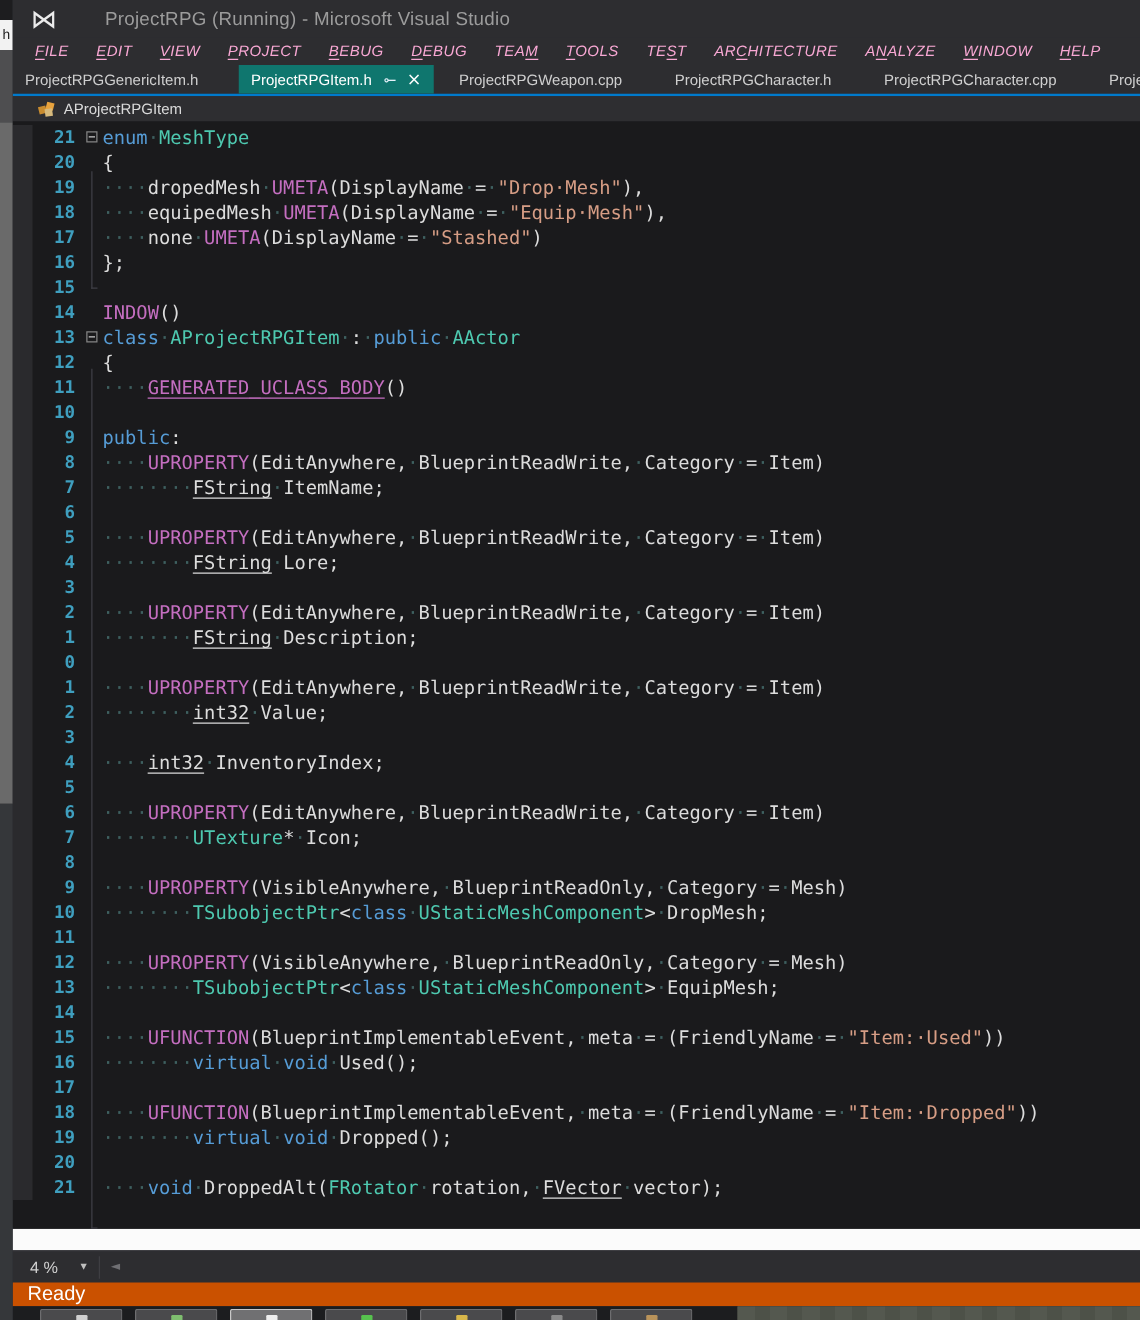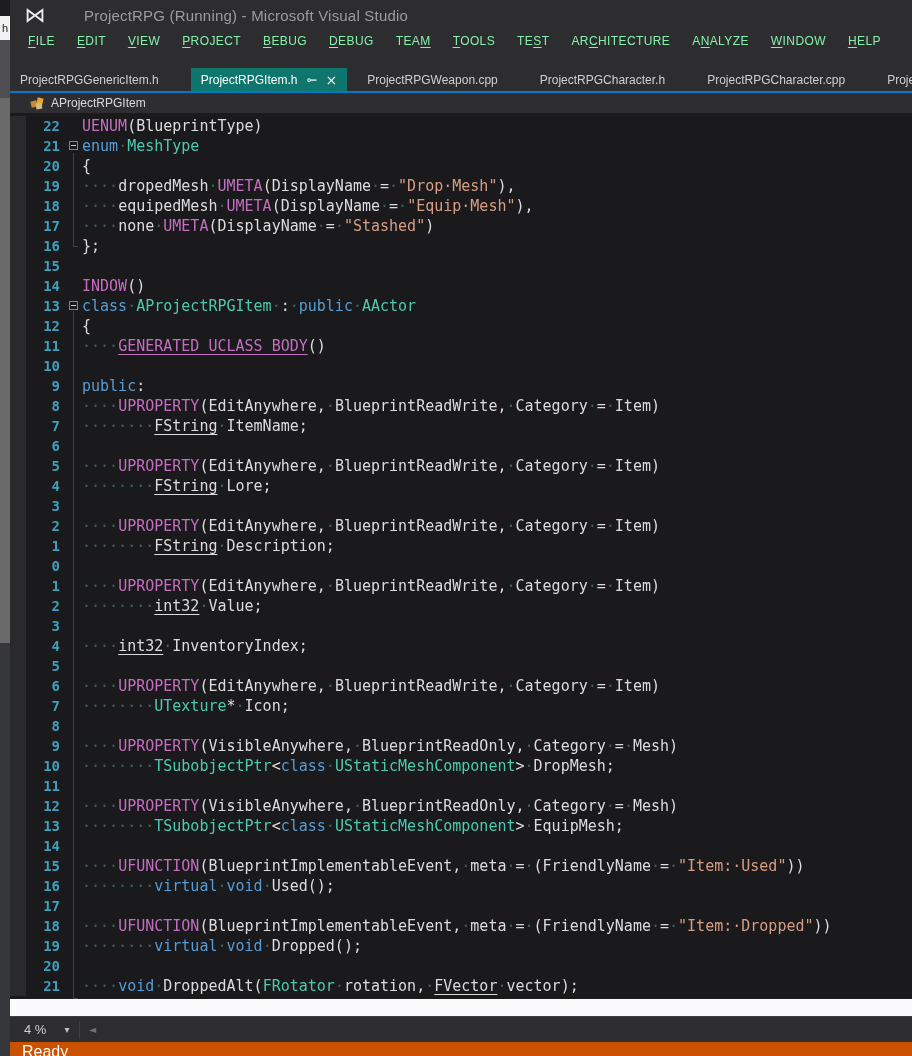--- a/index.html
+++ b/index.html
@@ -18,26 +18,26 @@
   
   .vs-window { position:absolute; left:10px; top:0; width:902px; height:1056px;
                display:flex; flex-direction:column; background:#2D2D30; }
 
   .title-bar { height:30px; flex:none; display:flex; align-items:center; background:#2D2D30; }
   .vs-logo { width:34px; text-align:center; margin-left:8px; color:#ECECEC; font-size:21px;
              font-family:"DejaVu Sans",sans-serif; }
   .title-text { margin-left:32px; color:#9C9C9C; font-size:15px; letter-spacing:.2px; }
 
   .menu-bar { height:22px; flex:none; display:flex; align-items:center; background:#2D2D30; padding-left:7px; }
-  .menu-item { padding:0 11px; color:#86efac; font-size:12px; letter-spacing:.4px; height:22px;
-               line-height:22px; cursor:default; }
+  .menu-item { padding:0 11px; color:#f9a8d4; font-size:12px; letter-spacing:.4px; height:22px;
+               line-height:22px; cursor:default;font-style:italic; }
   .menu-item .u { text-decoration:underline; text-underline-offset:2px; }
 
   .tab-bar { height:25px; flex:none; display:flex; align-items:stretch; background:#2D2D30;
-             border-bottom:2px solid #007ACC; overflow:hidden;margin-top:16px; }
+             border-bottom:2px solid #007ACC; overflow:hidden; }
   .tab { display:flex; align-items:center; padding:0 10px; margin-right:22px; color:#CFCFCF;
          font-size:12px; white-space:nowrap; }
   .tab.active { background:#0f766e; color:#FFFFFF; margin-right:10px; }
   .tab .pin-icon { display:inline-block; margin-left:10px; transform:scaleX(-1); font-size:12px;
                    font-family:"DejaVu Sans",sans-serif; color:#E8F2FB; }
   .tab .close-icon { margin-left:8px; font-size:14px; line-height:14px; color:#FFFFFF;
                      font-family:"DejaVu Sans",sans-serif; }
 
   .breadcrumb-bar { height:20px; flex:none; display:flex; align-items:center; background:#2E2E31;
                     padding-left:20px; }
@@ -157,21 +157,20 @@
       <rect x="7" y="1" width="6" height="6" transform="rotate(14 10 4)" fill="#E8A33D"></rect>
       <rect x="6" y="6" width="6" height="6" transform="rotate(-8 9 9)" fill="#D7BA7D"></rect>
     </svg>
     <span class="breadcrumb-label">AProjectRPGItem</span>
   </div>
 
   <div class="editor">
     <div class="guide" id="guide-enum"></div>
     <div class="guide" id="guide-class"></div>
     <div id="code-lines">
-        <div class="code-row"><span class="ind-margin"></span><span class="line-num">22</span><span class="fold-col"></span><span class="code-text"><span class="tok-m">UENUM</span><span class="tok-d">(BlueprintType)</span></span></div>
         <div class="code-row"><span class="ind-margin"></span><span class="line-num">21</span><span class="fold-col"><span class="fold-box"><i></i></span></span><span class="code-text"><span class="tok-k">enum</span><span class="tok-w">·</span><span class="tok-t">MeshType</span></span></div>
         <div class="code-row"><span class="ind-margin"></span><span class="line-num">20</span><span class="fold-col"></span><span class="code-text"><span class="tok-d">{</span></span></div>
         <div class="code-row"><span class="ind-margin"></span><span class="line-num">19</span><span class="fold-col"></span><span class="code-text"><span class="tok-w">····</span><span class="tok-d">dropedMesh</span><span class="tok-w">·</span><span class="tok-m">UMETA</span><span class="tok-d">(DisplayName</span><span class="tok-w">·</span><span class="tok-d">=</span><span class="tok-w">·</span><span class="tok-s">"Drop·Mesh"</span><span class="tok-d">),</span></span></div>
         <div class="code-row"><span class="ind-margin"></span><span class="line-num">18</span><span class="fold-col"></span><span class="code-text"><span class="tok-w">····</span><span class="tok-d">equipedMesh</span><span class="tok-w">·</span><span class="tok-m">UMETA</span><span class="tok-d">(DisplayName</span><span class="tok-w">·</span><span class="tok-d">=</span><span class="tok-w">·</span><span class="tok-s">"Equip·Mesh"</span><span class="tok-d">),</span></span></div>
         <div class="code-row"><span class="ind-margin"></span><span class="line-num">17</span><span class="fold-col"></span><span class="code-text"><span class="tok-w">····</span><span class="tok-d">none</span><span class="tok-w">·</span><span class="tok-m">UMETA</span><span class="tok-d">(DisplayName</span><span class="tok-w">·</span><span class="tok-d">=</span><span class="tok-w">·</span><span class="tok-s">"Stashed"</span><span class="tok-d">)</span></span></div>
         <div class="code-row"><span class="ind-margin"></span><span class="line-num">16</span><span class="fold-col"></span><span class="code-text"><span class="tok-d">};</span></span></div>
         <div class="code-row"><span class="ind-margin"></span><span class="line-num">15</span><span class="fold-col"></span><span class="code-text"></span></div>
         <div class="code-row"><span class="ind-margin"></span><span class="line-num">14</span><span class="fold-col"></span><span class="code-text"><span class="tok-m">INDOW</span><span class="tok-d">()</span></span></div>
         <div class="code-row"><span class="ind-margin"></span><span class="line-num">13</span><span class="fold-col"><span class="fold-box"><i></i></span></span><span class="code-text"><span class="tok-k">class</span><span class="tok-w">·</span><span class="tok-t">AProjectRPGItem</span><span class="tok-w">·</span><span class="tok-d">:</span><span class="tok-w">·</span><span class="tok-k">public</span><span class="tok-w">·</span><span class="tok-t">AActor</span></span></div>
         <div class="code-row"><span class="ind-margin"></span><span class="line-num">12</span><span class="fold-col"></span><span class="code-text"><span class="tok-d">{</span></span></div>

